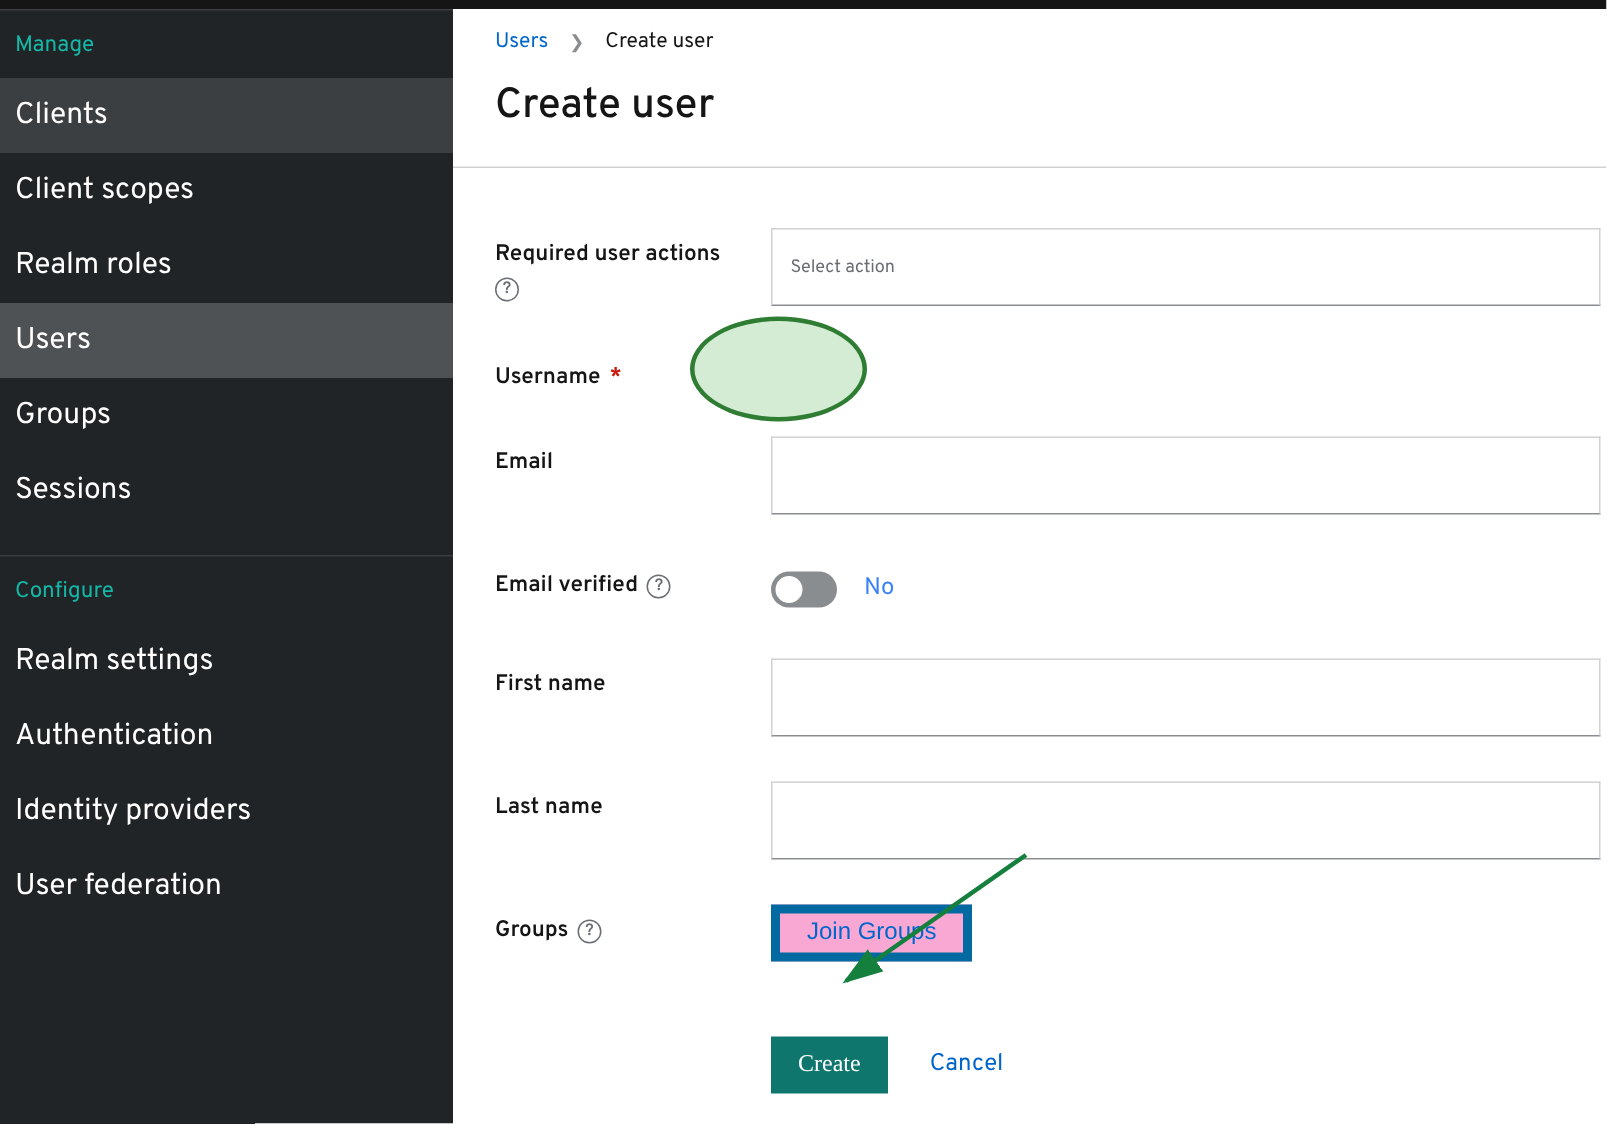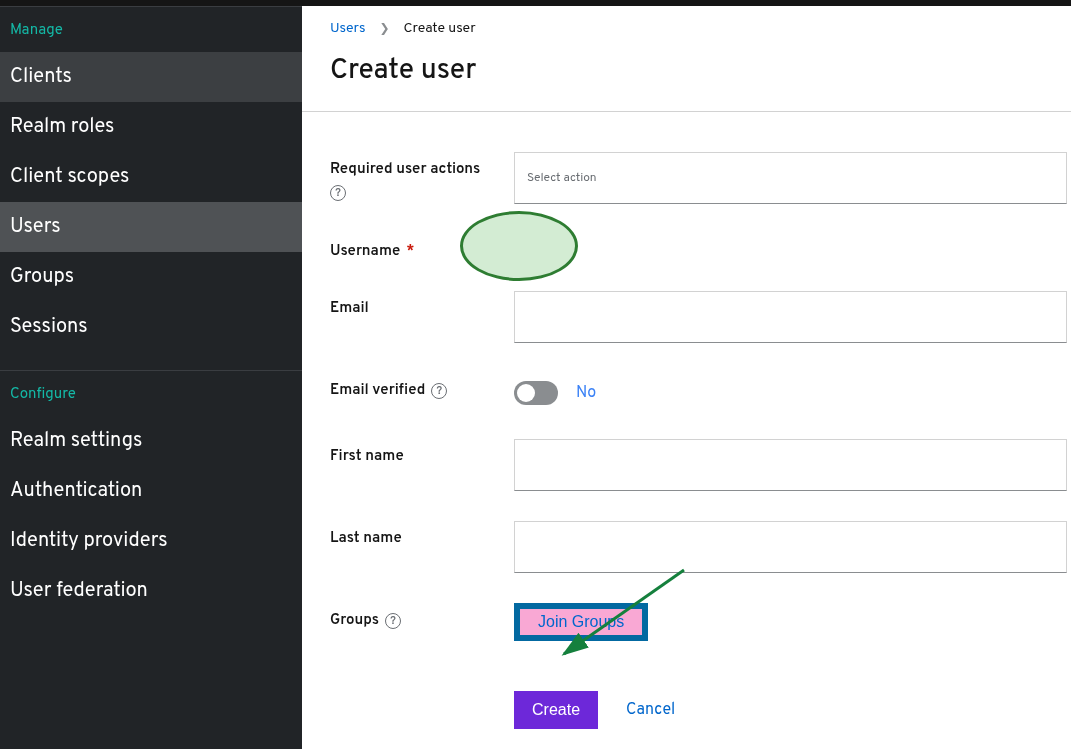--- a/index.html
+++ b/index.html
@@ -171,25 +171,26 @@
       display: flex;
       gap: 28px;
       align-items: center;
       margin-top: 50px;
     }
     .btn-primary {
       display: inline-flex;
       align-items: center;
       height: 38px;
       padding: 0 18px;
-      background: #6d28d9;
+      background: #0f766e;
       color: #fff;
       border: none;
       font-size: 16px;
       cursor: pointer;
+      font-family: Liberation Serif, serif;
     }
     .btn-link {
       color: #0066cc;
       font-size: 16px;
       cursor: pointer;
     }
     .hl-oval {
       position: absolute;
       border: 3px solid #2e7d32;
       background: rgba(130, 200, 130, 0.35);
@@ -205,22 +206,22 @@
   </style>
 </head>
 <body>
 
 <div class="topbar"></div>
 <div class="container">
   <aside class="sidebar">
 
     <div class="section-label">Manage</div>
     <a class="nav-item active">Clients</a>
+    <a class="nav-item">Client scopes</a>
     <a class="nav-item">Realm roles</a>
-    <a class="nav-item">Client scopes</a>
     <a class="nav-item current">Users</a>
     <a class="nav-item">Groups</a>
     <a class="nav-item">Sessions</a>
 
     <div style="height:18px"></div>
 
     <div class="section-label">Configure</div>
     <a class="nav-item">Realm settings</a>
     <a class="nav-item">Authentication</a>
     <a class="nav-item">Identity providers</a>

